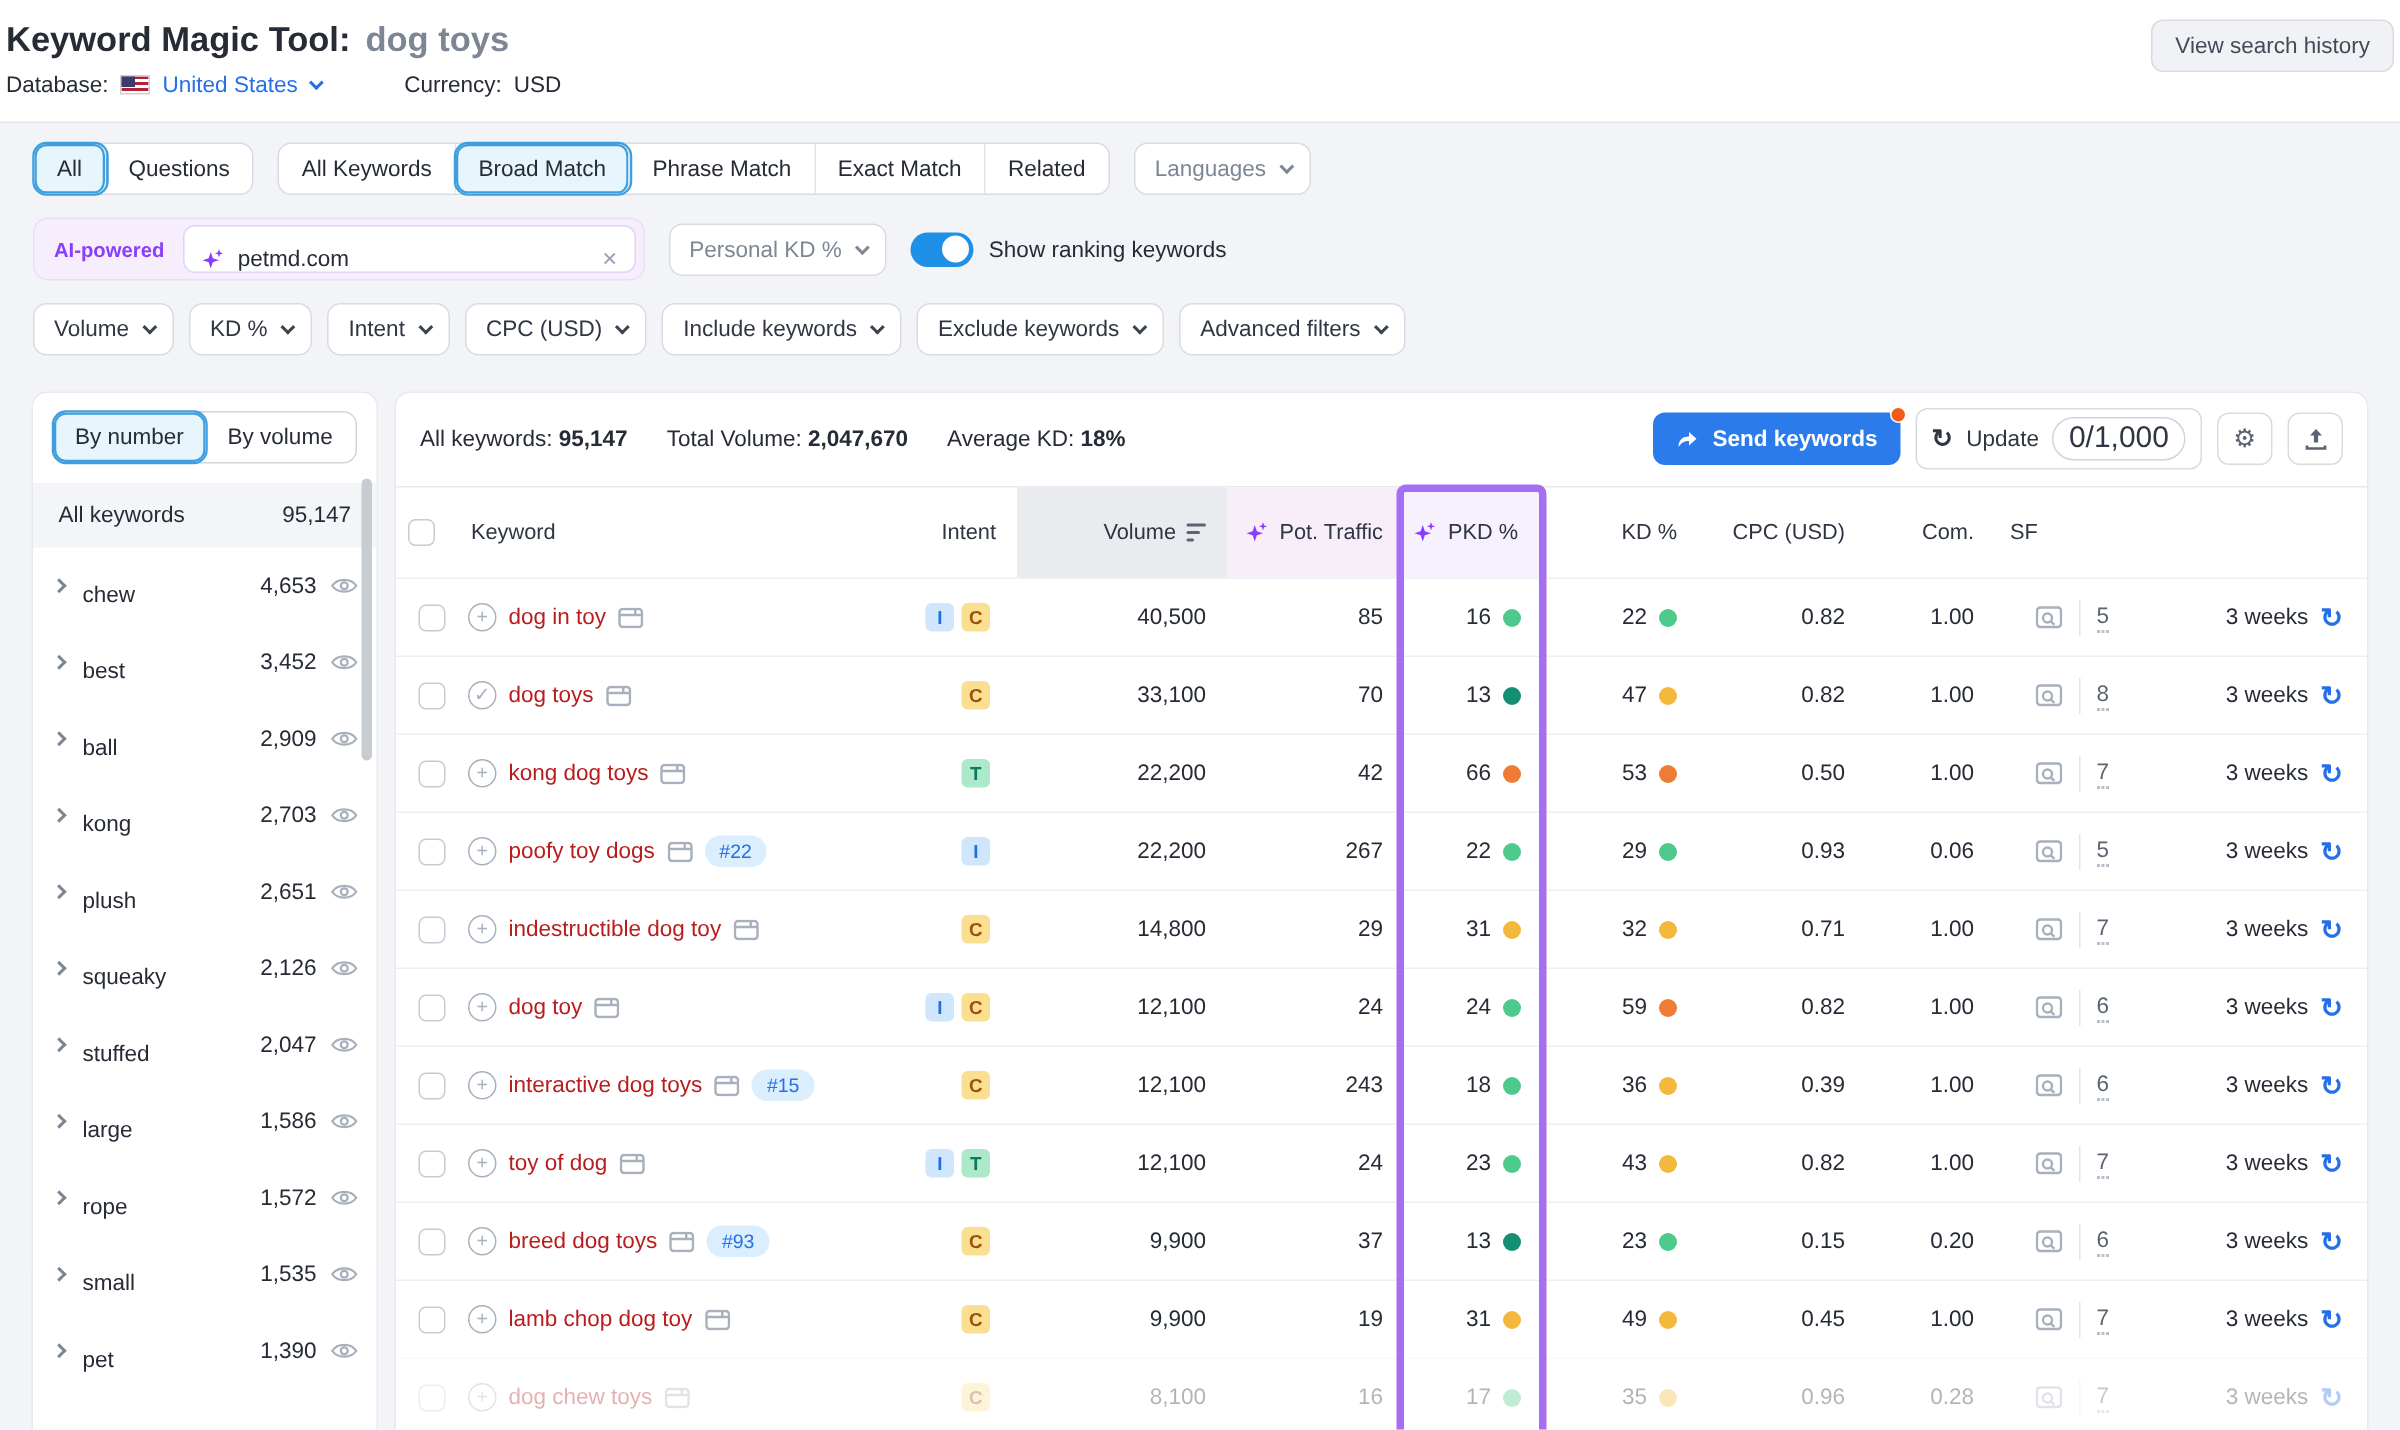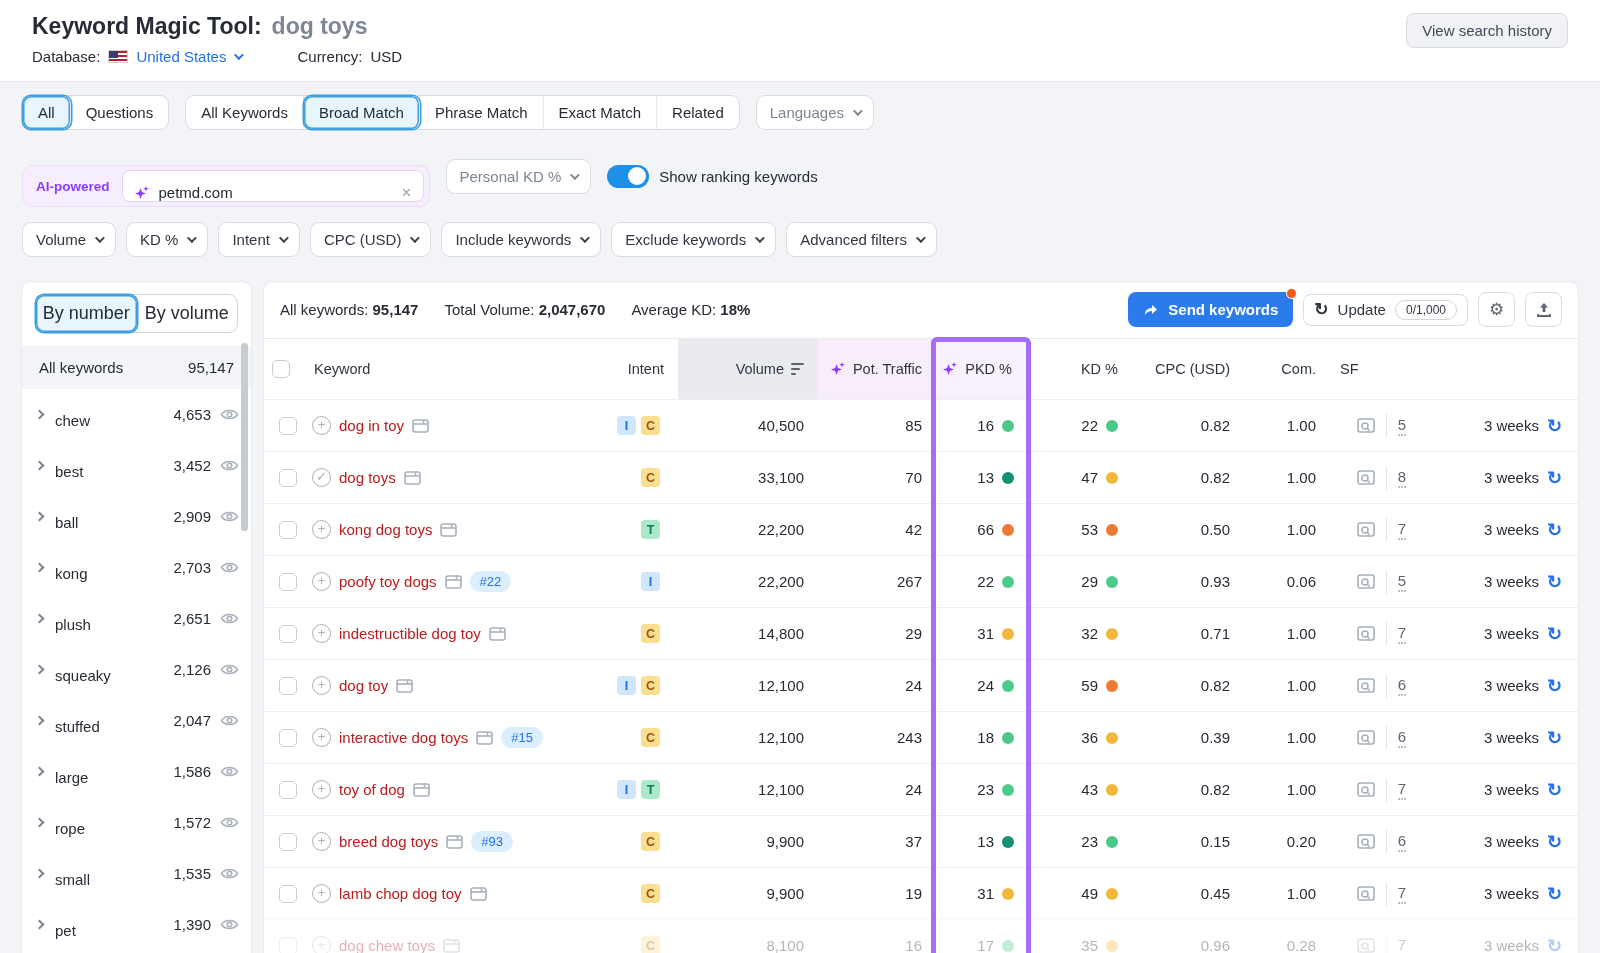--- a/index.html
+++ b/index.html
@@ -1,20 +1,20 @@
 <!DOCTYPE html>
 <html><head>
 <meta charset="utf-8">
 <style>
   * { box-sizing: border-box; margin: 0; padding: 0; }
   html,body { width:1600px; height:953px; overflow:hidden; }
   body { font-family:"Liberation Sans", sans-serif; background:#f3f4f8; color:#262b36; position:relative; }
 
   
-  .app-header { background:#fff; padding:13px 32px 16px; border-bottom:1px solid #e4e7ec; }
+  .app-header { background:#fff; padding:13px 4px 16px; border-bottom:1px solid #e4e7ec; }
   .title-row { display:flex; justify-content:space-between; align-items:flex-start; }
   .page-title { font-size:23px; font-weight:700; display:flex; gap:10px; align-items:baseline; }
   .page-title .query { color:#7d8694; }
   .btn-history { background:#f1f2f5; border:1px solid #d8dce2; border-radius:8px; padding:8px 15px; font-size:15px; color:#434a57; cursor:pointer; font-family:inherit; }
   .meta-row { display:flex; gap:56px; margin-top:0; font-size:15px; align-items:center; }
   .db-group { display:flex; align-items:center; gap:8px; }
   .flag { width:20px; height:13px; position:relative; display:inline-block;
           background:repeating-linear-gradient(#b22234 0 2px,#fff 2px 4px); border:0.5px solid #d0d0d0;}
   .flag::before { content:""; position:absolute; left:0; top:0; width:9px; height:7px; background:#3c3b6e; }
   .link-blue { color:#2570e8; }
@@ -27,56 +27,56 @@
   .tabs-row { display:flex; gap:16px; align-items:center; }
   .seg { display:inline-flex; background:#fff; border:1px solid #d8dce2; border-radius:9px; }
   .seg button { border:none; background:transparent; padding:8px 15px; font-size:15px; font-family:inherit; color:#262b36; cursor:pointer; border-right:1px solid #e2e5ea; position:relative; }
   .seg button:first-child { border-radius:8px 0 0 8px; }
   .seg button:last-child { border-right:none; border-radius:0 8px 8px 0; }
   .seg button.selected { background:#e7f5fd; box-shadow:0 0 0 1.5px #3e9ede inset, 0 0 0 1.5px #3e9ede; border-radius:8px; z-index:2; }
   .btn-dd { display:inline-flex; align-items:center; gap:9px; background:#fff; border:1px solid #d8dce2; border-radius:9px; padding:8px 13px; font-size:15px; font-family:inherit; color:#2f3642; cursor:pointer; }
   .btn-dd.muted { color:#7d8694; }
 
   .ai-row { margin-top:15px; display:flex; align-items:center; gap:16px; }
-  .ai-wrap { display:flex; align-items:center; gap:12px; background:#f6eefc; border:1px solid #ecdcf9; border-radius:10px; padding:4px 5px 4px 13px;margin-top:20px; }
+  .ai-wrap { display:flex; align-items:center; gap:12px; background:#f6eefc; border:1px solid #ecdcf9; border-radius:10px; padding:4px 5px 4px 13px; }
   .ai-label { color:#8b3dff; font-size:13.5px; font-weight:700; }
   .ai-input { background:#fff; border:1px solid #e3d2f8; border-radius:8px; width:302px; height:32px; display:flex; align-items:flex-end; gap:9px; padding:0 11px; }
   .ai-input .value { font-size:15px; flex:1; }
   .clear-x { color:#98a1ae; font-size:17px; cursor:pointer; line-height:1; }
   .sparkle { position:relative; display:inline-block; width:16px; height:16px; flex:none; }
   .toggle { width:42px; height:23px; background:#1e90e8; border-radius:999px; position:relative; cursor:pointer; flex:none; }
   .toggle .knob { position:absolute; top:2.5px; right:3px; width:18px; height:18px; background:#fff; border-radius:50%; }
   .toggle-label { font-size:15px; }
   .toggle-group { display:flex; align-items:center; gap:10px; }
 
   .filters-row { margin-top:15px; display:flex; gap:10px; }
 
   
   .content { display:flex; gap:11px; padding:24px 21px 0; align-items:flex-start; }
 
   .sidebar { width:231px; background:#fff; border:1px solid #e7e9ee; border-radius:10px; overflow:hidden; height:900px; flex:none; }
   .side-tabs { margin:12px 13px 13px; display:flex; border:1px solid #d0d5dc; border-radius:9px; }
-  .side-tabs button { flex:1; border:none; background:transparent; padding:8px 0; font-size:18px; font-family:inherit; color:#262b36; cursor:pointer; }
+  .side-tabs button { flex:1; border:none; background:transparent; padding:8px 0; font-size:15px; font-family:inherit; color:#262b36; cursor:pointer; }
   .side-tabs button.selected { background:#e7f5fd; box-shadow:0 0 0 1.5px #3e9ede inset, 0 0 0 1.5px #3e9ede; border-radius:8px; }
   .all-row { display:flex; justify-content:space-between; align-items:center; background:#f4f5f8; padding:13px 17px; font-size:15px; }
   .side-list { position:relative; }
   .side-item { display:flex; align-items:center; height:51px; padding:0 12px 0 14px; font-size:15px; cursor:pointer; }
   .side-item .lbl { flex:1; margin-left:12px;margin-top:12px; }
   .side-item .cnt { margin-right:9px; }
   .side-scroll { position:absolute; right:3px; top:-46px; width:7px; height:188px; background:#c7cbd2; border-radius:4px; }
 
   .main-card { flex:1; background:#fff; border:1px solid #e7e9ee; border-radius:10px; height:900px; position:relative; overflow:hidden; }
   .stats-row { display:flex; align-items:center; justify-content:space-between; padding:10px 16px 11px; }
   .stats-left { display:flex; gap:26px; font-size:15px; }
   .stat b { font-weight:700; }
   .actions { display:flex; gap:10px; align-items:center; }
   .btn-send { position:relative; display:flex; align-items:center; gap:9px; background:#2b7bed; color:#fff; border:none; border-radius:8px; padding:9px 15px; font-size:15px; font-weight:700; font-family:inherit; cursor:pointer; }
   .btn-send .dot { position:absolute; top:-4px; right:-4px; width:11px; height:11px; background:#f25c19; border-radius:50%; border:1.5px solid #fff; }
   .btn-update { display:flex; align-items:center; gap:9px; background:#fff; border:1px solid #d8dce2; border-radius:8px; padding:5px 10px; font-size:15px; font-family:inherit; color:#2f3642; cursor:pointer; }
-  .pill { border:1px solid #cfd4db; border-radius:999px; padding:2px 10px; font-size:12px; }
+  .pill { border:1px solid #cfd4db; border-radius:999px; padding:2px 10px; font-size:20px; }
   .btn-icon { width:37px; height:35px; background:#fff; border:1px solid #d8dce2; border-radius:8px; display:flex; align-items:center; justify-content:center; cursor:pointer; color:#5b6470; font-size:17px; }
   .refresh-glyph { font-size:17px; font-weight:700; line-height:1; }
 
   
   .table-wrap { position:relative; border-top:1px solid #e8eaee; }
   .grid-row { display:grid; grid-template-columns:48px minmax(200px,1fr) 100px 140px 118px 90px 106px 112px 86px 100px 148px; align-items:center; }
   .thead { height:60px; font-size:14.5px; color:#2f3642; }
   .thead .cell { height:60px; display:flex; align-items:center; justify-content:flex-end; padding-right:14px; gap:7px; }
   .thead .cell.kw { justify-content:flex-start; padding-left:2px; }
   .thead .cell.vol { background:#e9ebef; }

